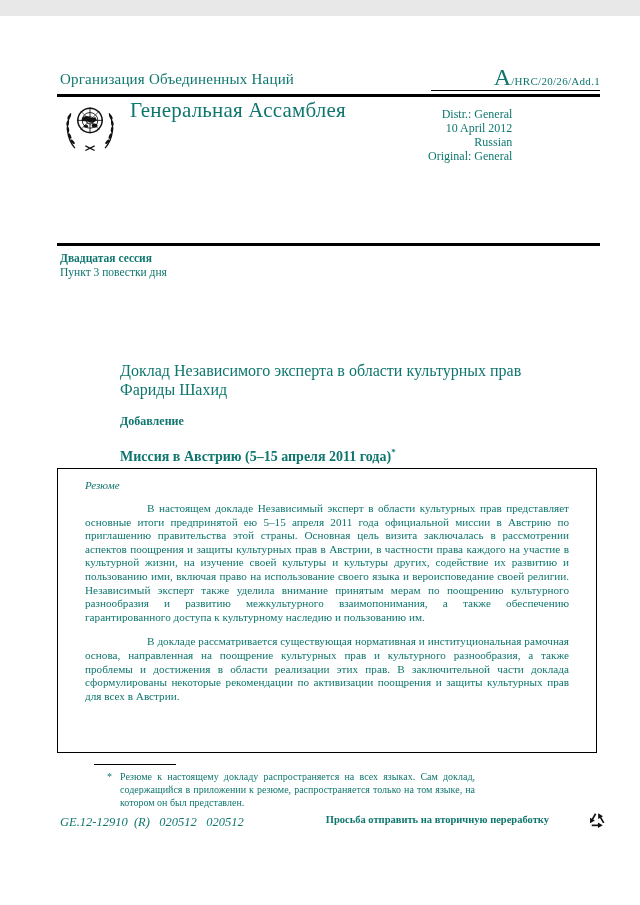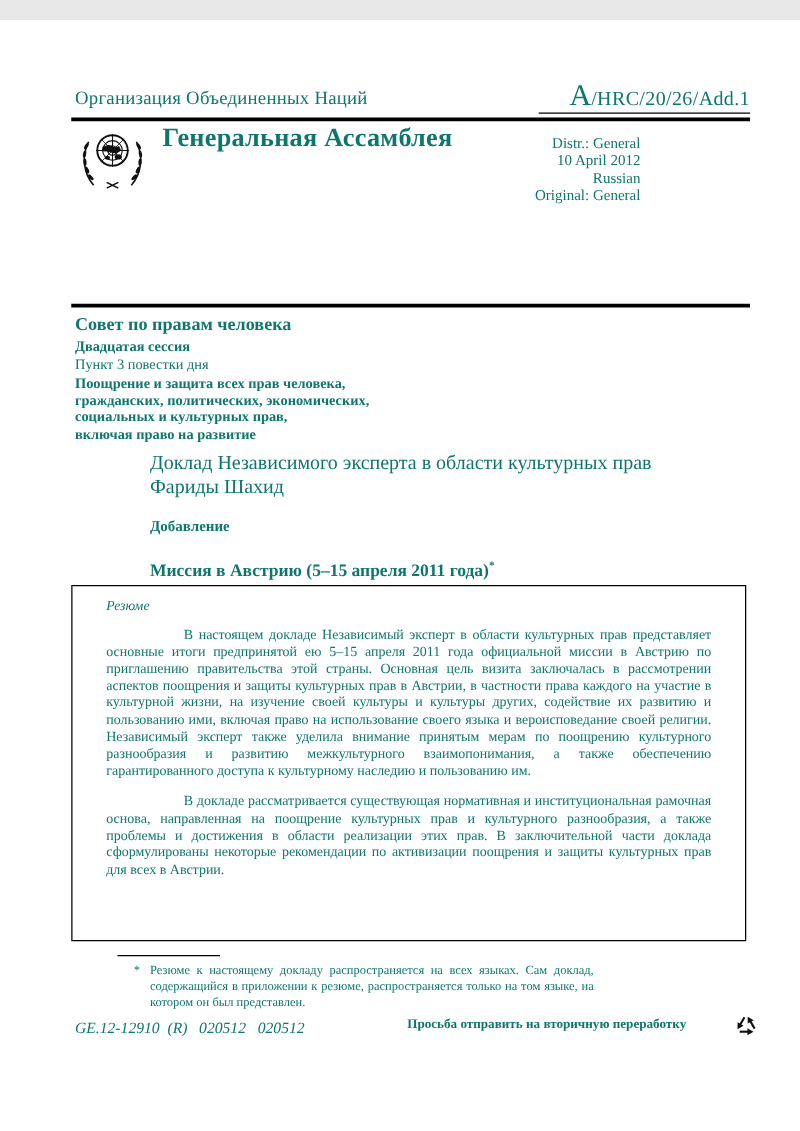--- a/index.html
+++ b/index.html
@@ -9,25 +9,25 @@
     margin:16px auto;
     background:#ffffff;
     font-family:"Liberation Serif", serif;
     color:#0f766e;
     overflow:hidden;
   }
   
   .org-name{position:absolute;left:60px;top:55px;font-size:15px;letter-spacing:.2px;}
   .doc-symbol{position:absolute;right:40px;top:49px;display:flex;align-items:baseline;}
   .doc-symbol .big{font-size:24px;line-height:24px;}
-  .doc-symbol .rest{font-size:16px;letter-spacing:.3px;}
+  .doc-symbol .rest{font-size:11px;letter-spacing:.3px;}
   .rule-thin-right{position:absolute;left:431px;top:74px;width:169px;height:1px;background:#000;}
   .rule-thick-top{position:absolute;left:57px;top:78px;width:543px;height:2.5px;background:#000;}
   .emblem{position:absolute;left:60px;top:80px;width:60px;height:58px;}
-  .assembly{position:absolute;left:130px;top:82px;font-size:21px;font-weight:bold;letter-spacing:.2px;}
+  .assembly{position:absolute;left:130px;top:82px;font-size:21px;font-weight:normal;letter-spacing:.2px;}
   .distr{position:absolute;left:428px;top:91px;font-size:12px;line-height:14px;text-align:right;}
   
   .rule-thick-mid{position:absolute;left:57px;top:227px;width:543px;height:2.5px;background:#000;}
   .session{position:absolute;left:60px;top:236px;}
   .council{font-size:14.5px;font-weight:bold;margin-bottom:3px;}
   .session-line{font-size:11.5px;font-weight:bold;line-height:13.5px;}
   .agenda-item{font-size:11.5px;line-height:13.5px;}
   .agenda-title{margin-top:2px;}
   .agenda-title div{font-size:11.5px;font-weight:bold;line-height:13.5px;}
   
@@ -113,29 +113,22 @@
   <div class="distr">
     <div>Distr.: General</div>
     <div>10 April 2012</div>
     <div>Russian</div>
     <div>Original: General</div>
   </div>
 
   <div class="rule-thick-mid"></div>
 
   <div class="session">
-    <div class="council">Совет по правам человека</div>
     <div class="session-line">Двадцатая сессия</div>
     <div class="agenda-item">Пункт 3 повестки дня</div>
-    <div class="agenda-title">
-      <div>Поощрение и защита всех прав человека,</div>
-      <div>гражданских, политических, экономических,</div>
-      <div>социальных и культурных прав,</div>
-      <div>включая право на развитие</div>
-    </div>
   </div>
 
   <div class="title-block">
     <div class="report-title">Доклад Независимого эксперта в области культурных прав Фариды Шахид</div>
     <div class="addendum">Добавление</div>
     <div class="mission"><span>Миссия в Австрию (5–15 апреля 2011 года)</span><sup>*</sup></div>
   </div>
 
   <div class="summary-box">
     <div class="summary-heading">Резюме</div>

